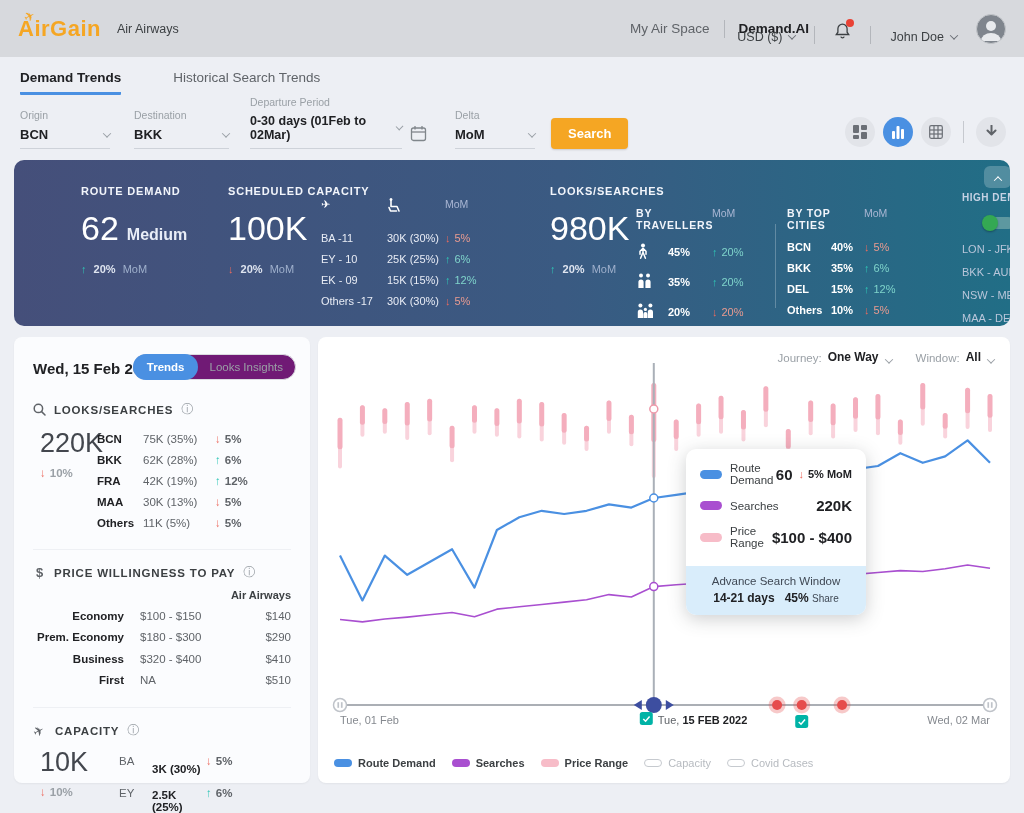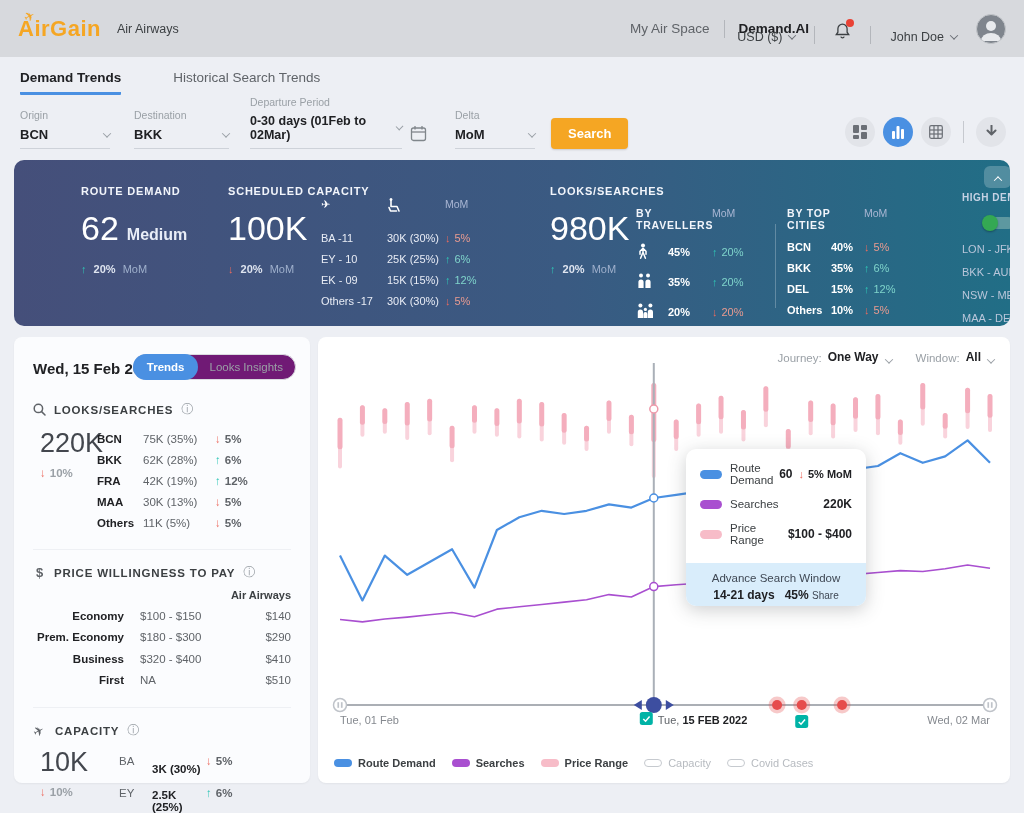--- a/index.html
+++ b/index.html
@@ -105,23 +105,23 @@
   .jc-item { font-size:11.5px; color:#9aa0a6; display:flex; align-items:flex-end; cursor:pointer; }
   .jc-item .jc-val { color:#202124; font-weight:bold; margin-left:6px; font-size:12px; }
   .jc-item .chev { border-color:#9aa0a6; }
   #chart-svg { position:absolute; left:0; top:0; z-index:1; }
 
   .tooltip { position:absolute; left:368px; top:112px; width:180px; background:#fff; border-radius:10px; box-shadow:0 4px 18px rgba(60,64,67,.25); z-index:4; }
   .tt-rows { padding:13px 14px 6px 14px; }
   .tt-row { display:flex; align-items:center; margin-bottom:11px; }
   .tt-pill { width:22px; height:9px; border-radius:5px; margin-right:8px; flex:none; }
   .tt-label { font-size:11.5px; color:#3c4043; flex:1; }
-  .tt-val { font-size:12px; font-weight:bold; color:#202124; white-space:nowrap; }
+  .tt-val { font-size:15px; font-weight:bold; color:#202124; white-space:nowrap; }
   .tt-delta { font-size:11px; font-weight:bold; color:#202124; margin-left:6px; white-space:nowrap; }
-  .tt-footer { background:#d9edfb; border-radius:0 0 10px 10px; text-align:center; padding:9px 6px 4px 6px; }
+  .tt-footer { background:#d9edfb; border-radius:0 0 10px 10px; text-align:center; padding:9px 6px 10px 6px; }
   .tt-f1 { font-size:11.5px; color:#3f4854; }
   .tt-f2 { font-size:12px; color:#202124; margin-top:4px; font-weight:bold; }
   .tt-f2 .share-lbl { font-size:10px; font-weight:normal; color:#3f4854; }
 
   .legend { position:absolute; left:16px; bottom:14px; display:flex; gap:16px; z-index:3; }
   .lg-item { display:flex; align-items:center; gap:6px; cursor:pointer; }
   .lg-pill { width:18px; height:8px; border-radius:4px; }
   .lg-pill.off { background:transparent; border:1.5px solid #c6cacf; }
   .lg-label { font-size:11px; color:#3c4043; font-weight:bold; }
   .lg-label.off { color:#b7bbc0; font-weight:normal; }

